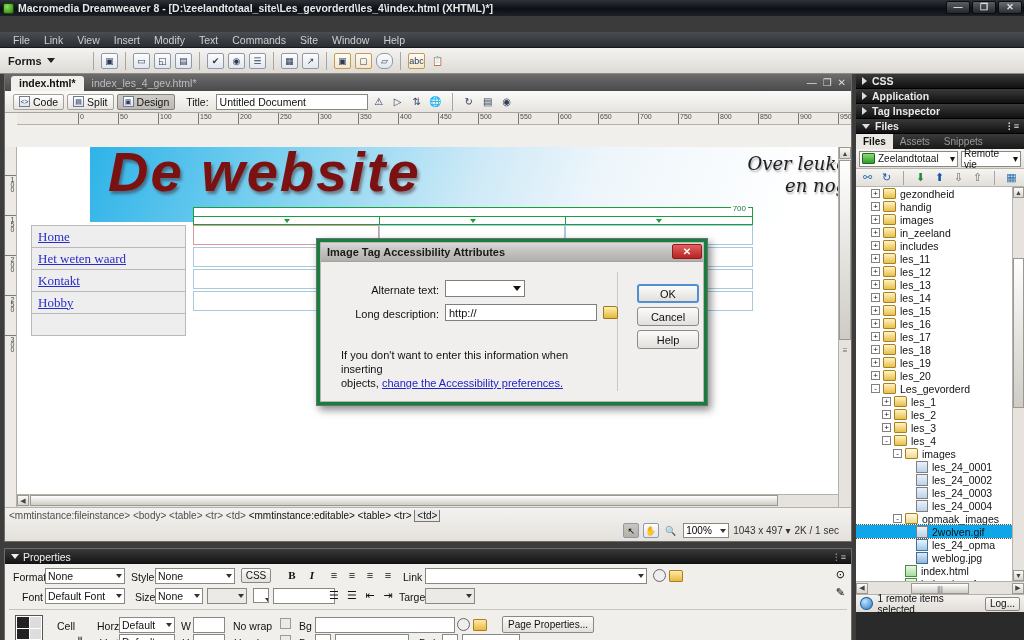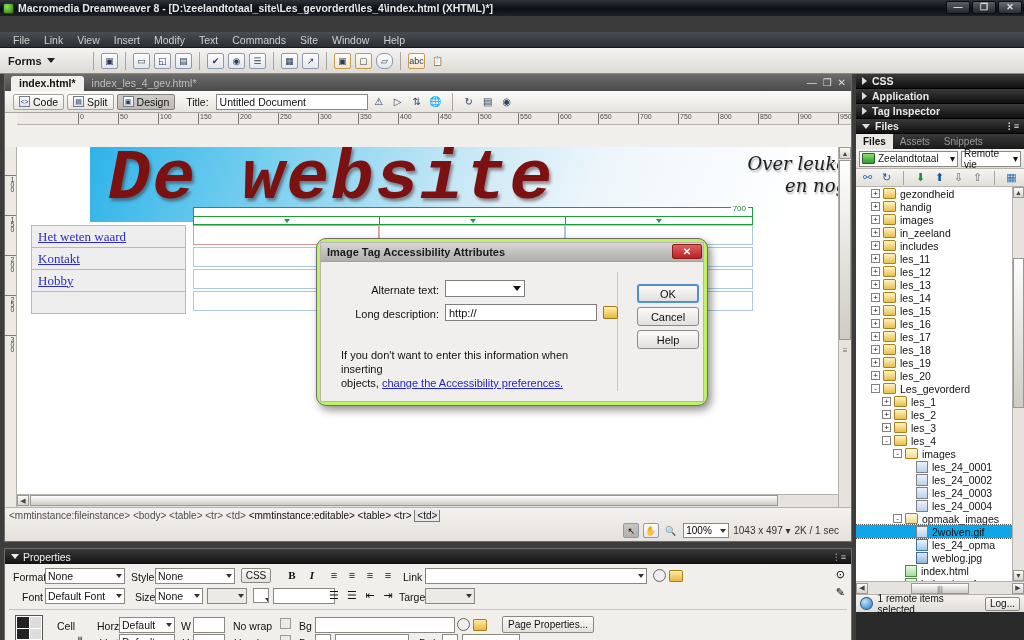--- a/index.html
+++ b/index.html
@@ -131,22 +131,22 @@
   .canvas {
     position:absolute; left:12px; top: 72px; right: 13px; height: 362px;
     background:#fff; overflow: hidden;
   }
   .banner {
     position:absolute; left:73px; top:0px; width:700px; height:75px;
     background: linear-gradient(110deg,#2eb3e8 0%, #7fd2f0 28%, #cfeaf7 55%, #eef6fb 72%, #ffffff 100%);
   }
   .banner-title {
     position:absolute; left:18px; top:-8px;
-    font-family: Liberation Mono, monospace; font-weight:bold; font-style:italic;
-    font-size: 71px; letter-spacing: 2px;
+    font-family: Liberation Sans, sans-serif; font-weight:bold; font-style:italic;
+    font-size: 56px; letter-spacing: 2px;
     color:#7b1111;
     text-shadow: 2px 3px 3px rgba(60,20,20,0.45);
     white-space: nowrap;
   }
   .banner-sub {
     position:absolute; right:6px; top:6px; text-align:right;
     font-family:"DejaVu Serif", serif; font-style:italic; font-size:18px;
     color:#202020; line-height:22px;
     text-shadow: 1px 2px 2px rgba(0,0,0,0.35);
   }
@@ -277,23 +277,23 @@
   .fp-scroll { position:absolute; right:0; top:0; width:12px; height:100%; background:#e6e3de; border-left:1px solid #b4b0aa;}
   .fp-hscroll { height:13px; background:#e6e3de; border-top:1px solid #b4b0aa; display:flex; align-items:center; justify-content:space-between;}
   .fp-status { height:18px; background:linear-gradient(to bottom,#f4f2ef,#e0ddd8); border-top:1px solid #b4b0aa;
     display:flex; align-items:center; gap:5px; padding:0 4px; font-size:10px; color:#111;}
   .globe { width:13px;height:13px;border-radius:50%; background:radial-gradient(circle at 35% 30%,#bfe4ff,#2b79c4); border:1px solid #1a5a96;}
 
   
   .overlay { position:absolute; left:0; top:0; width:1024px; height:640px; }
   .dialog {
     position:absolute; left:316px; top:238px; width:392px; height:168px;
-    background:#bef264;
+    background:#15803d;
     border:1px solid #6e6e6e;
-    border-radius:10px;
+    border-radius:0;
     box-shadow: 3px 4px 8px rgba(0,0,0,0.45);
     padding:3px;
   }
   .dlg-inner { width:100%; height:100%; border:1px solid #b8b5b0; background:#f0efed; position:relative; }
   .dlg-title {
     height:19px; background: linear-gradient(to bottom,#d9d8d6 0%, #c4c3c0 45%, #b0afac 100%);
     border-bottom:1px solid #a6a39e;
     display:flex; align-items:center; padding-left:6px;
     font-size:11px; font-weight:bold; color:#1a1a1a;
     position:relative;
@@ -458,20 +458,23 @@
         <div class="banner">
           <div class="banner-title">De website</div>
         </div>
         <div class="banner-sub" style="left:600px;right:auto;width:230px;">
           <div>Over leuke</div>
           <div>en nog</div>
         </div>
 
         <div class="leftcol">
           <div class="navcell">
+            <a>Home</a>
+          </div>
+          <div class="navcell">
             <a>Het weten waard</a>
           </div>
           <div class="navcell">
             <a>Kontakt</a>
           </div>
           <div class="navcell">
             <a>Hobby</a>
           </div>
           <div class="navcell"></div>
         </div>

